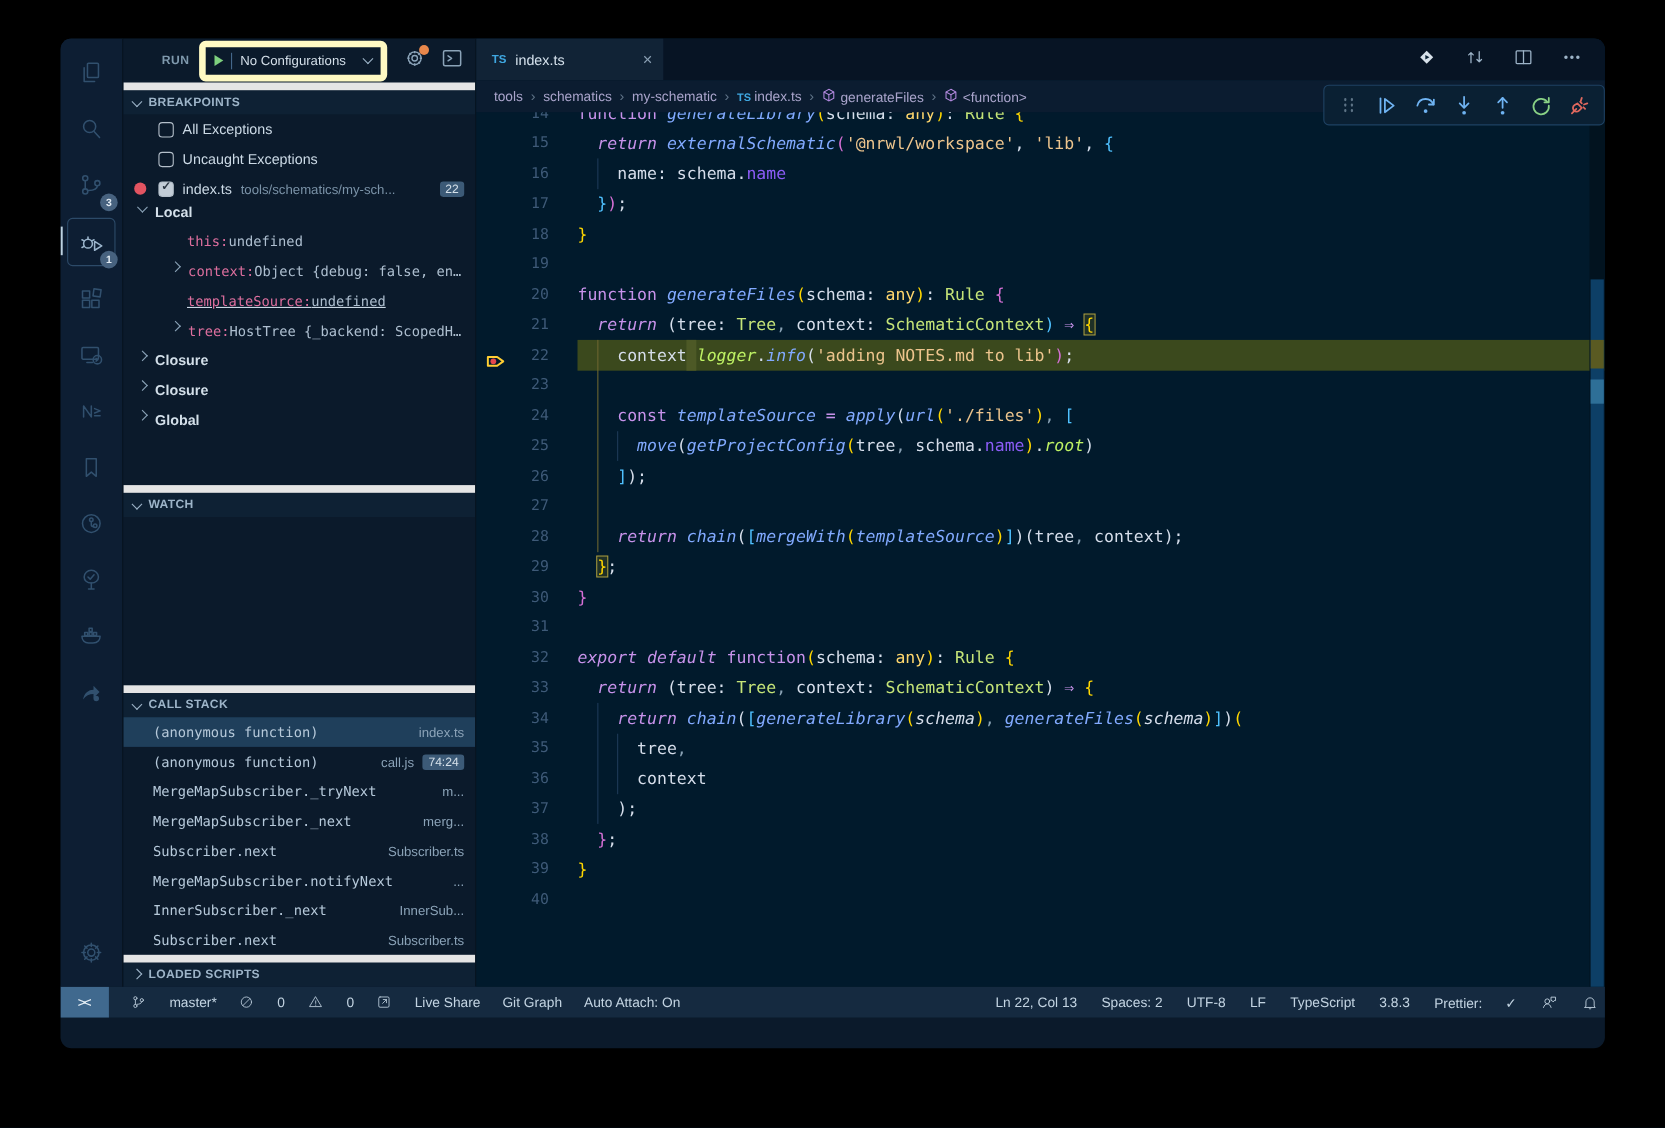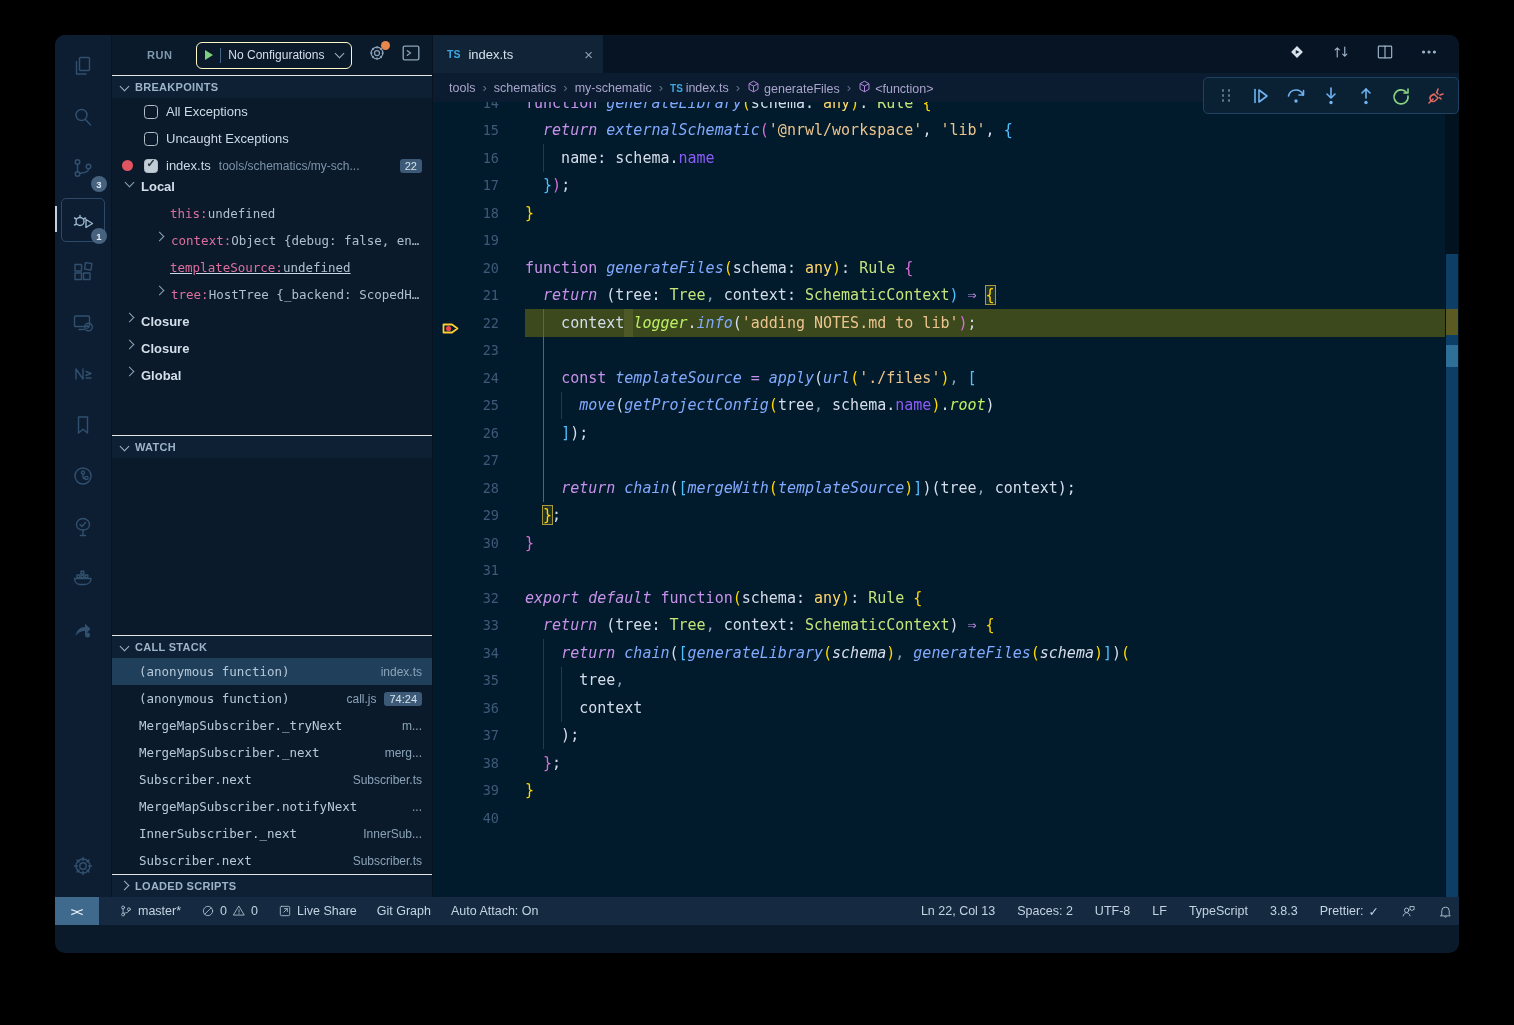--- a/index.html
+++ b/index.html
@@ -21,35 +21,35 @@
   .act svg{stroke:currentColor;fill:none;stroke-width:1.4;stroke-linecap:round;stroke-linejoin:round;}
   .act.active{color:#9cb6cd;border:1px solid #2c4a68;border-radius:5px;}
   .act.active::before{content:"";position:absolute;left:-7px;top:7px;width:2px;height:26px;background:#bdd2e2;}
   .abadge{position:absolute;right:-3px;bottom:-3px;min-width:16px;height:16px;border-radius:8px;background:#47627f;
     color:#e2ebf3;font-size:9.5px;display:flex;align-items:center;justify-content:center;font-weight:bold;}
   .act-bottom{margin-top:auto;margin-bottom:10px;}
   
   .sidebar{width:320px;background:#0b1a2b;flex:none;display:flex;flex-direction:column;color:#c9d7e4;border-right:1px solid #071320;overflow:hidden;}
   .runrow{height:40px;flex:none;display:flex;align-items:center;padding:0 10px 0 14px;gap:9px;}
   .runlabel{font-size:11px;font-weight:bold;color:#7f99ad;letter-spacing:.5px;margin-left:21px;}
-  .cfgbox{width:170px;height:25px;border:1px solid #fef9c3;border-radius:6px;display:flex;align-items:center;padding:0 8px;gap:7px;margin-left:15px;}
+  .cfgbox{width:170px;height:25px;border:6px solid #fef9c3;border-radius:6px;display:flex;align-items:center;padding:0 8px;gap:7px;}
   .cfgplay{width:0;height:0;border-left:8px solid #7ed07e;border-top:5px solid transparent;border-bottom:5px solid transparent;}
   .cfgdiv{width:1px;height:15px;background:#44678a;}
   .cfglabel{font-size:12px;color:#d4dfe9;white-space:nowrap;}
   .chev{width:6px;height:6px;border-right:1.5px solid currentColor;border-bottom:1.5px solid currentColor;
     transform:rotate(45deg);display:inline-block;flex:none;}
   .chev.right{transform:rotate(-45deg);}
   .cfgchev{margin-left:auto;color:#9db4c8;margin-top:-3px;}
   .gearwrap{position:relative;color:#8ba3b8;margin-left:6px;}
   .gearwrap svg{stroke:currentColor;fill:none;stroke-width:1.5;}
   .geardot{position:absolute;right:-3px;top:-2px;width:9px;height:9px;border-radius:50%;background:#e8874b;}
   .consoleicon{color:#8ba3b8;margin-left:4px;}
   .consoleicon svg{stroke:currentColor;fill:none;stroke-width:1.5;stroke-linecap:round;stroke-linejoin:round;}
   .sechead{height:22px;flex:none;display:flex;align-items:center;gap:7px;padding:0 10px 0 9px;background:#0e2134;
-    border-top:1px solid #e5e5e5;font-size:11px;font-weight:bold;color:#9db4c8;letter-spacing:.3px;}
+    border-top:7px solid #e5e5e5;font-size:11px;font-weight:bold;color:#9db4c8;letter-spacing:.3px;}
   .sechead .chev{margin-top:-2px;}
   .paused{margin-left:auto;font-size:9.5px;color:#7e98ad;letter-spacing:.4px;font-weight:bold;margin-top:42px;}
   .bprow{height:27px;flex:none;display:flex;align-items:center;gap:8px;padding-left:32px;position:relative;font-size:13px;color:#ccdae6;}
   .checkbox{width:14px;height:14px;border:1.5px solid #b4bfca;border-radius:3.5px;flex:none;box-sizing:border-box;position:relative;}
   .checkbox.checked{background:#c3cdd7;}
   .checkbox.checked::after{content:"✓";position:absolute;left:1.5px;top:-2.5px;font-size:11px;color:#2a3642;font-weight:bold;}
   .bpdot{position:absolute;left:10px;width:11px;height:11px;border-radius:50%;background:#e35461;}
   .bppath{font-size:12px;color:#7b93a8;white-space:nowrap;overflow:hidden;flex:1;}
   .badge{background:#3c5a77;color:#d6e1ea;border-radius:3px;font-size:11px;padding:1px 5px;margin-right:10px;flex:none;}
   .varrow{height:27px;flex:none;display:flex;font-size:13px;position:relative;}
@@ -102,21 +102,21 @@
   .dbgbar{position:absolute;top:42px;left:770px;width:254px;height:35px;background:#0a2033;border:1px solid #1f4263;
     border-radius:5px;display:flex;align-items:center;justify-content:space-evenly;z-index:6;}
   .dbtn{display:flex;align-items:center;justify-content:center;width:26px;height:26px;}
   .dbtn svg{stroke-linecap:round;stroke-linejoin:round;fill:none;}
   .grip{width:9px;height:13px;position:relative;}
   .grip i{position:absolute;width:2.5px;height:2.5px;border-radius:50%;background:#5d7386;}
   
   .statusbar{height:28px;flex:none;background:#152a40;display:flex;align-items:center;font-size:12.5px;color:#c3d4e2;}
   .remotebox{width:44px;height:28px;background:#40698e;color:#eaf2f8;display:flex;align-items:center;justify-content:center;
     font-family:"DejaVu Sans Mono",monospace;font-size:13px;letter-spacing:-3px;flex:none;padding-right:3px;box-sizing:border-box;}
-  .sitem{display:flex;align-items:flex-start;gap:5px;margin-left:20px;white-space:nowrap;}
+  .sitem{display:flex;align-items:flex-end;gap:21px;margin-left:20px;white-space:nowrap;}
   .sitem svg{stroke:currentColor;fill:none;stroke-width:1.3;stroke-linecap:round;stroke-linejoin:round;}
   .sright{margin-left:auto;display:flex;align-items:center;padding-right:6px;}
   .sright .sitem{margin-left:22px;}
 </style>
 </head>
 <body>
 
 <div id="window">
 
 

